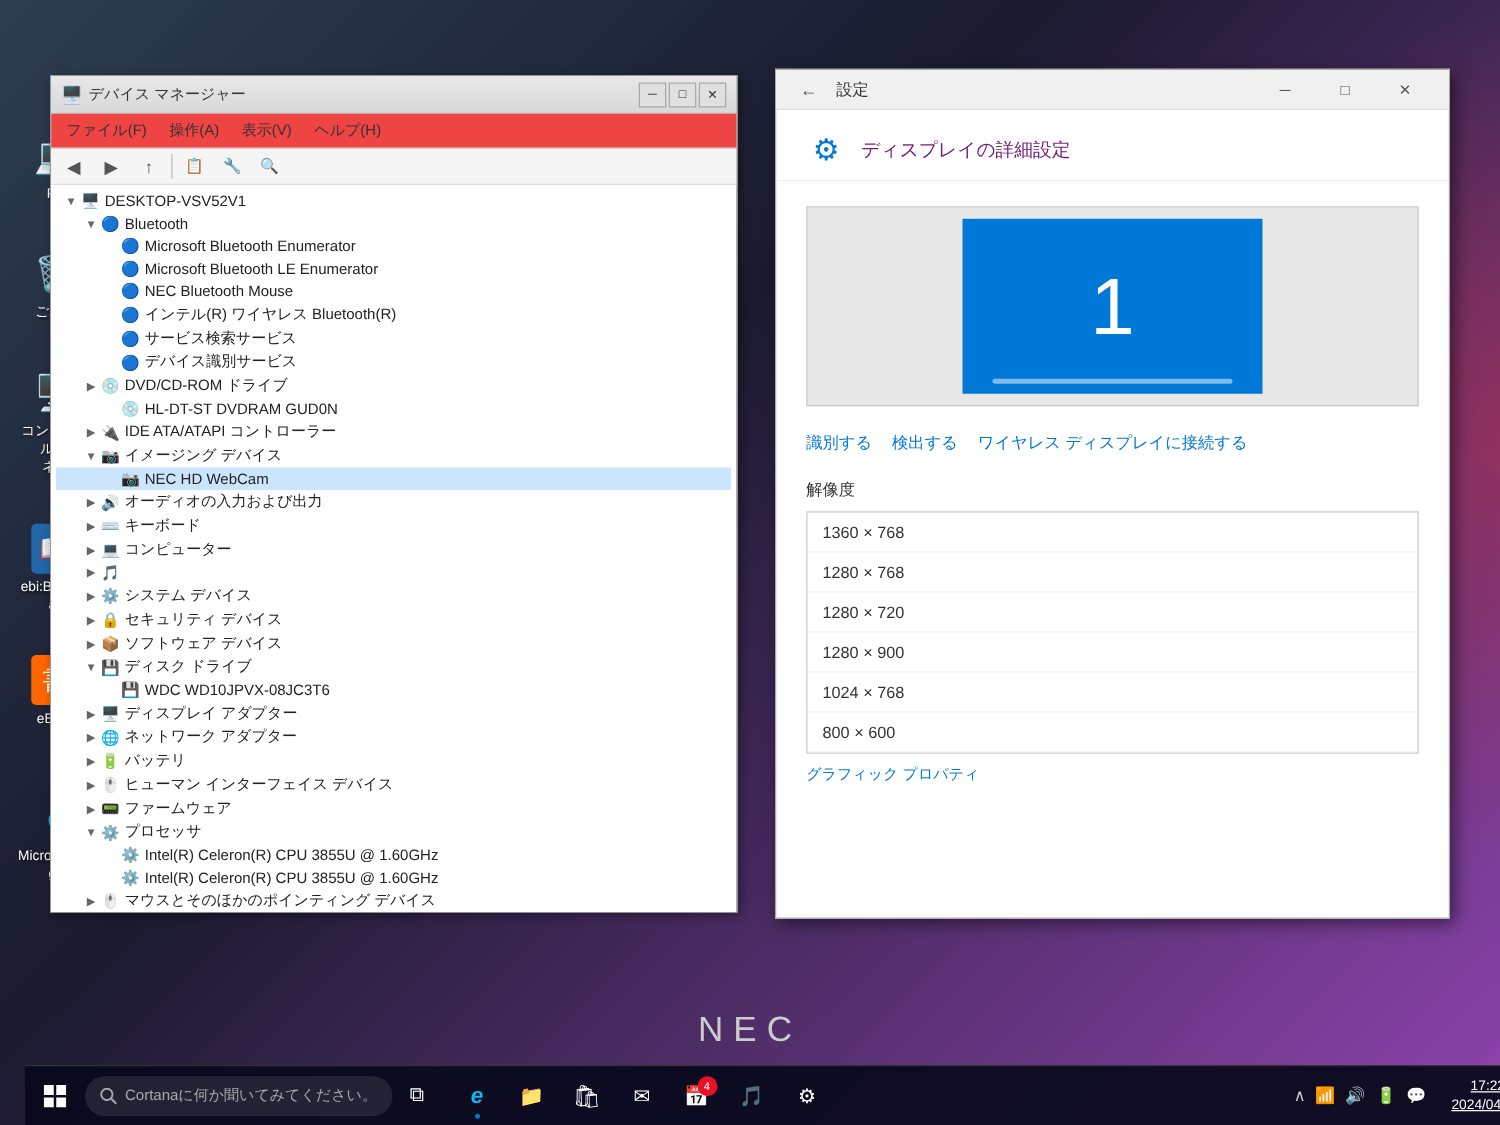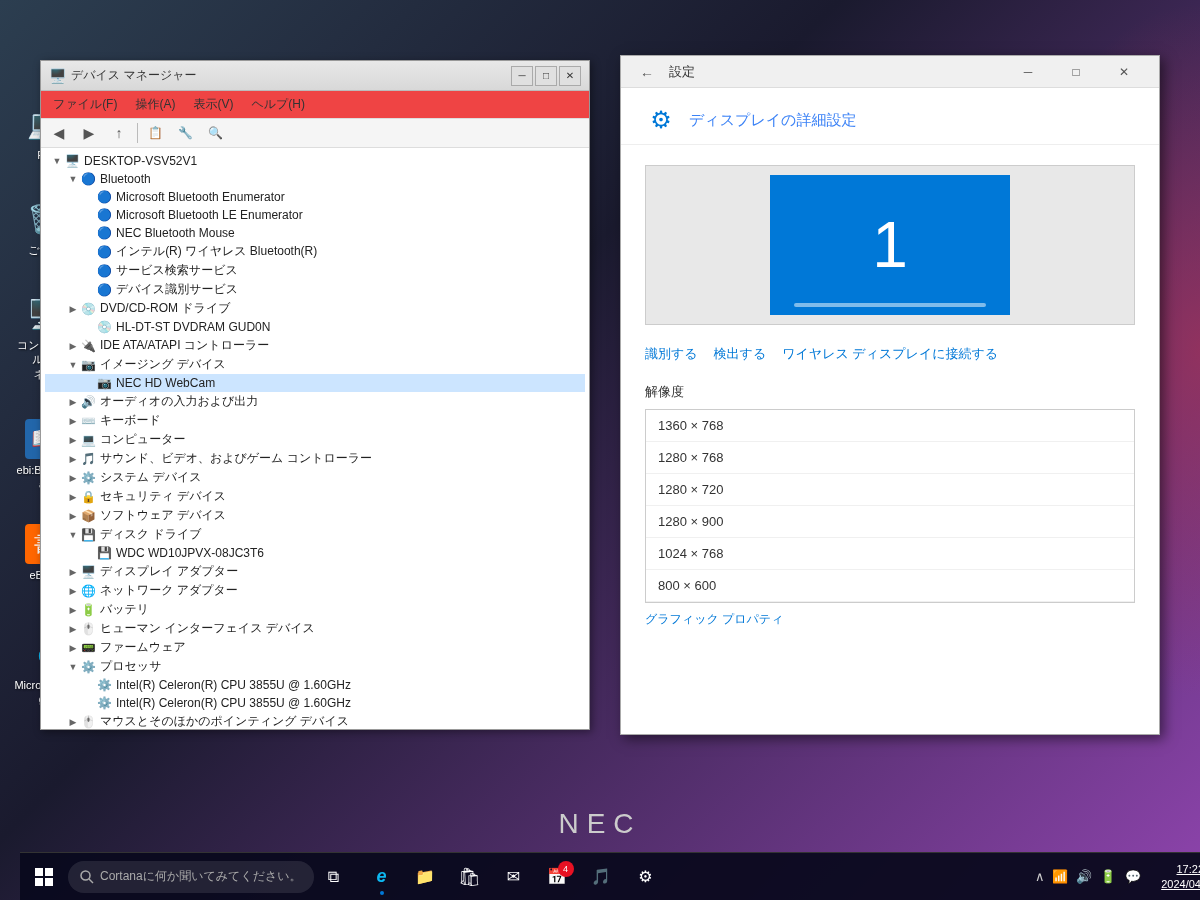--- a/index.html
+++ b/index.html
@@ -362,21 +362,21 @@
       height: 32px;
       color: #0078d7;
       font-size: 24px;
       display: flex;
       align-items: center;
       justify-content: center;
     }
 
     .settings-header-title {
       font-size: 15px;
-      color: #3b82f6;
+      color: #701a75;
       font-weight: 400;
     }
 
     .settings-body {
       flex: 1;
       overflow-y: auto;
       padding: 20px 24px;
     }
 
     .settings-section-title {
@@ -701,21 +701,20 @@
         <span class="tree-indent" style="width:20px;"></span>
         <span class="tree-expander">▶</span>
         <span class="tree-icon">💻</span>
         <span class="tree-label">コンピューター</span>
       </div>
 
       <div class="tree-item">
         <span class="tree-indent" style="width:20px;"></span>
         <span class="tree-expander">▶</span>
         <span class="tree-icon">🎵</span>
-        <span class="tree-label">サウンド、ビデオ、およびゲーム コントローラー</span>
       </div>
 
       <div class="tree-item">
         <span class="tree-indent" style="width:20px;"></span>
         <span class="tree-expander">▶</span>
         <span class="tree-icon">⚙️</span>
         <span class="tree-label">システム デバイス</span>
       </div>
 
       <div class="tree-item">

